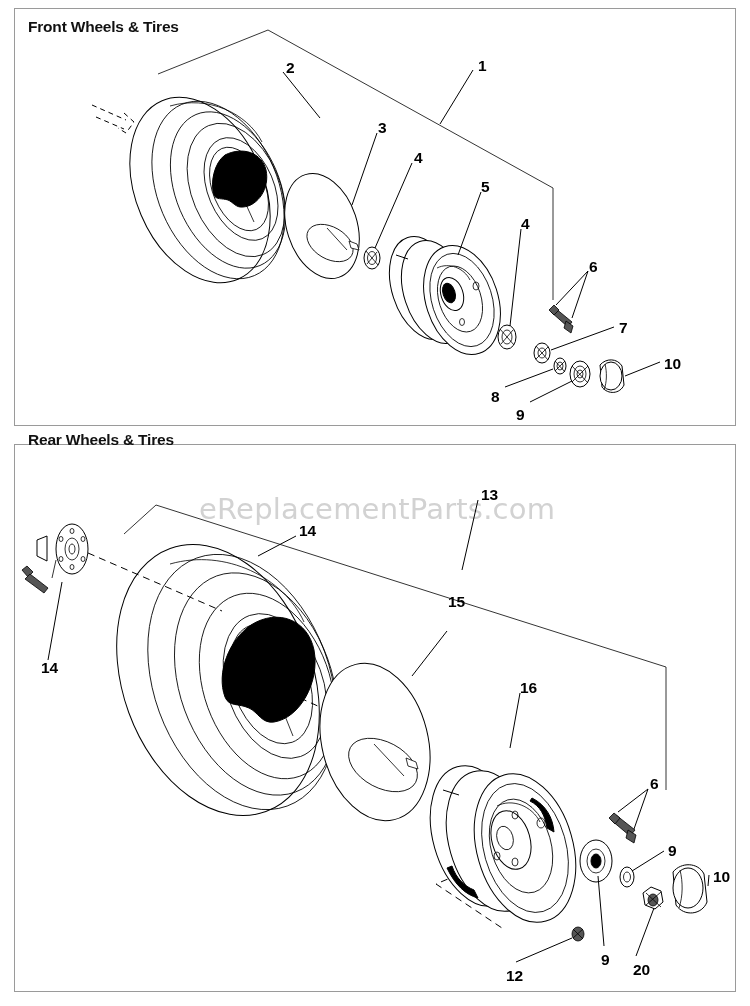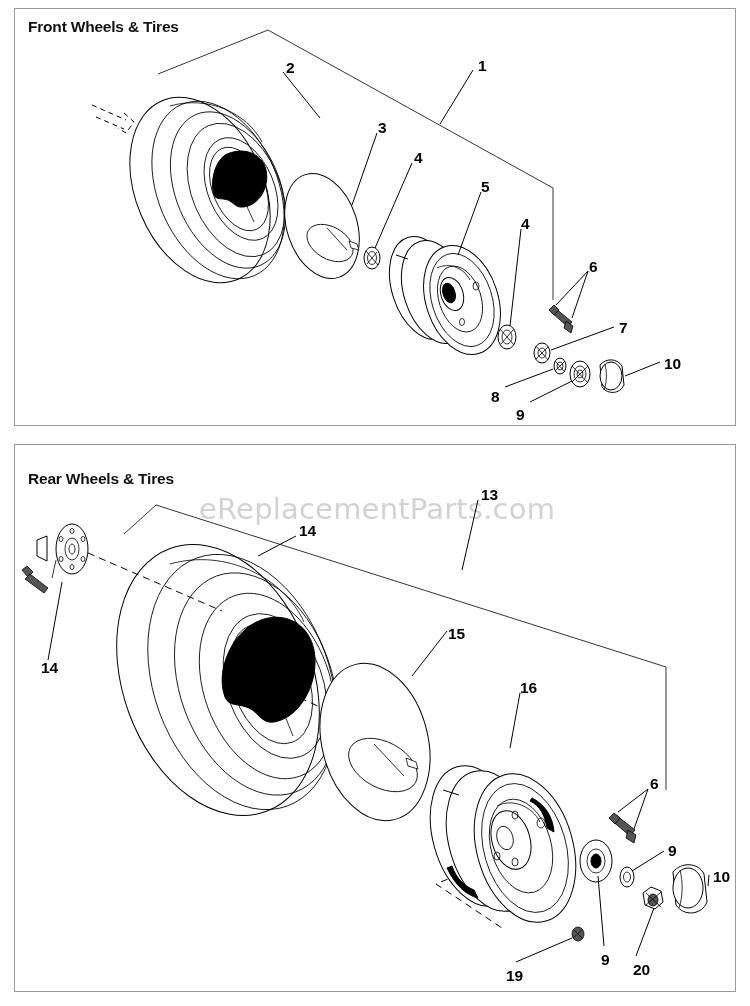--- a/index.html
+++ b/index.html
@@ -40,21 +40,21 @@
   }
   .panel-title {
     position: absolute;
     font-size: 15.5px;
     font-weight: bold;
     color: #111111;
     letter-spacing: -0.2px;
     white-space: nowrap;
   }
   #title-front { left: 28px; top: 18px; }
-  #title-rear  { left: 28px; top: 470px; }
+  #title-rear  { left: 28px; top: 431px; }
 
   .svg-layer {
     position: absolute;
     left: 0; top: 0;
     width: 750px;
     height: 1006px;
     pointer-events: none;
   }
   .watermark {
     position: absolute;
@@ -348,24 +348,24 @@
   <div class="callout" style="left:414px;top:150px">4</div>
   <div class="callout" style="left:481px;top:179px">5</div>
   <div class="callout" style="left:521px;top:216px">4</div>
   <div class="callout" style="left:589px;top:259px">6</div>
   <div class="callout" style="left:619px;top:320px">7</div>
   <div class="callout" style="left:491px;top:389px">8</div>
   <div class="callout" style="left:516px;top:407px">9</div>
   <div class="callout" style="left:664px;top:356px">10</div>
 
   <div class="callout" style="left:41px;top:660px">14</div>
-  <div class="callout" style="left:506px;top:968px">19</div>
+  <div class="callout" style="left:506px;top:968px">12</div>
   <div class="callout" style="left:481px;top:487px">13</div>
   <div class="callout" style="left:299px;top:523px">14</div>
-  <div class="callout" style="left:448px;top:626px">15</div>
+  <div class="callout" style="left:448px;top:594px">15</div>
   <div class="callout" style="left:520px;top:680px">16</div>
   <div class="callout" style="left:650px;top:776px">6</div>
   <div class="callout" style="left:668px;top:843px">9</div>
   <div class="callout" style="left:601px;top:952px">9</div>
   <div class="callout" style="left:633px;top:962px">20</div>
   <div class="callout" style="left:713px;top:869px">10</div>
 
 </div>
 
 </body></html>

